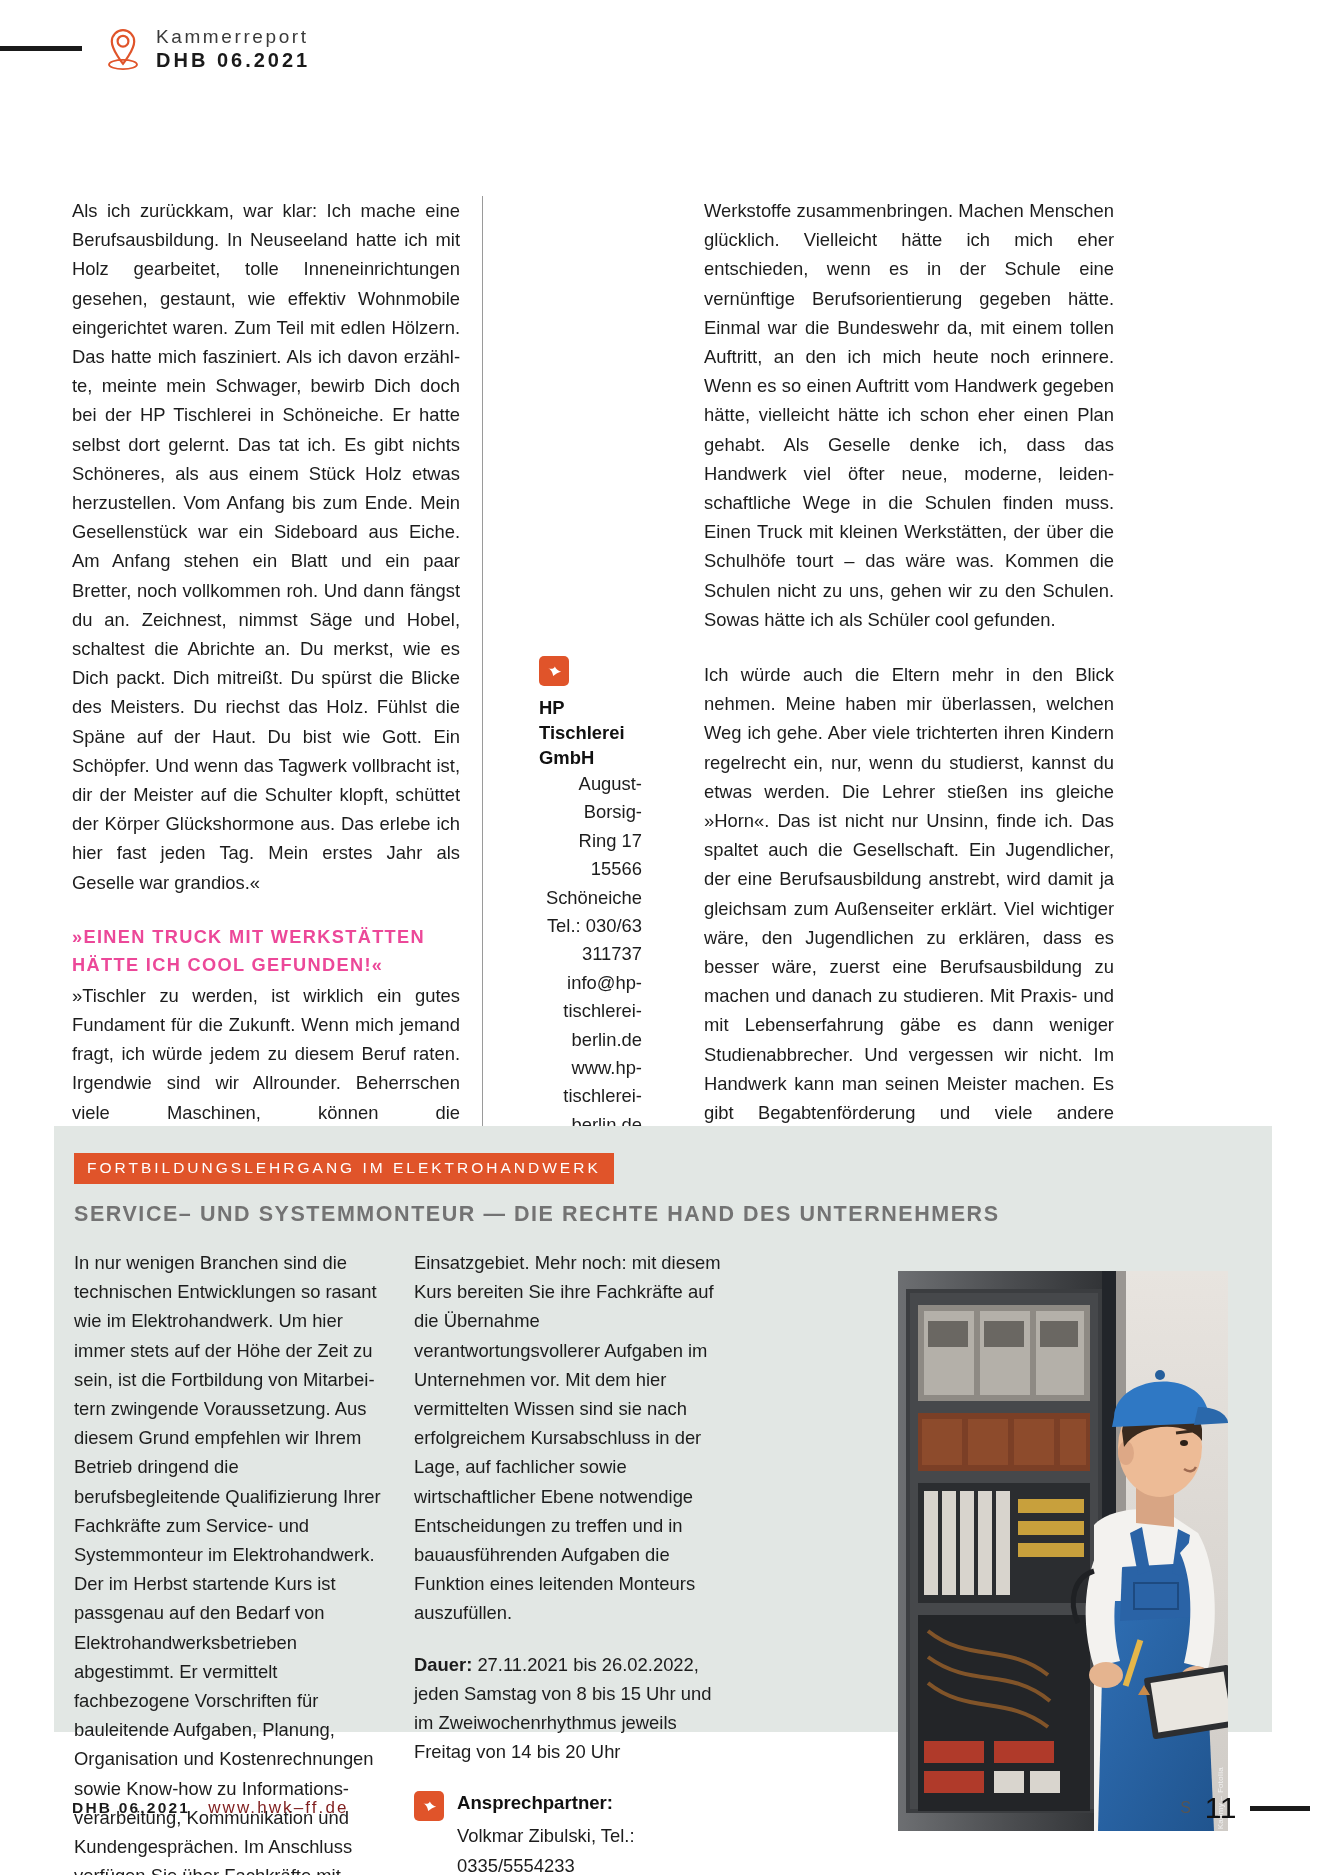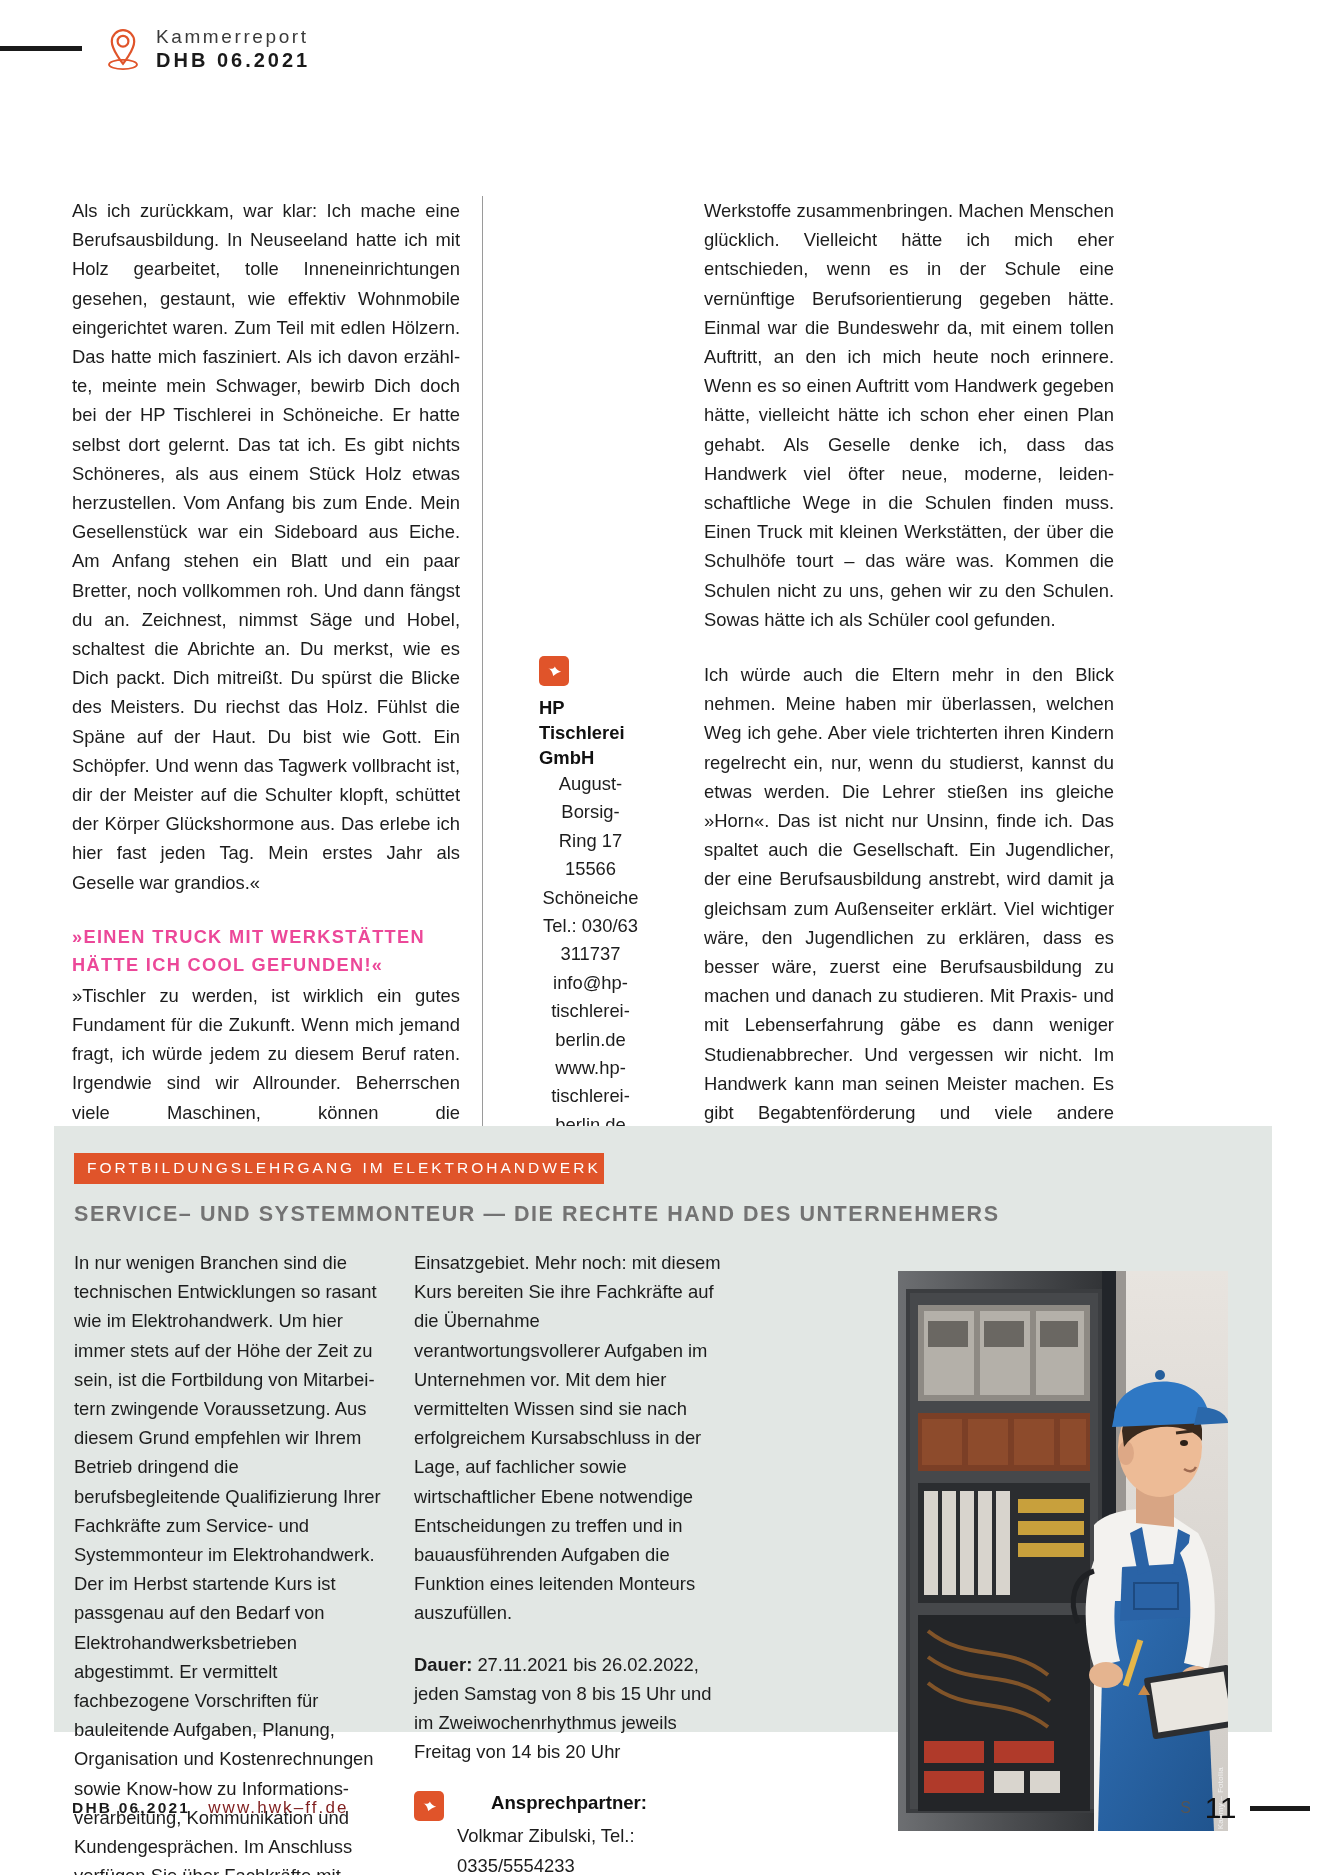--- a/index.html
+++ b/index.html
@@ -94,40 +94,40 @@
   .contact-name {
     font-size: 18.4px;
     font-weight: bold;
     color: #111;
     line-height: 25px;
   }
   .contact-lines {
     font-size: 18.4px;
     line-height: 28.4px;
     color: #1c1c1c;
-    text-align: center;
+    text-align: right;
   }
 
   
   .infobox {
     position: absolute;
     left: 54px;
     top: 1126px;
     width: 1218px;
     height: 606px;
     background: #e2e7e4;
   }
   .tag {
     position: absolute;
     left: 20px; top: 27px;
     background: #e0542a;
     color: #ffffff;
     font-size: 15.5px;
     letter-spacing: 3.0px;
-    padding: 7px 3px 8px 13px;
+    padding: 7px 13px 8px 13px;
     line-height: 1;
     white-space: nowrap;
   }
   .box-title {
     position: absolute;
     left: 20px; top: 76px;
     font-size: 21.5px;
     font-weight: bold;
     letter-spacing: 1.55px;
     color: #737373;
@@ -156,21 +156,20 @@
     align-items: flex-start;
     gap: 13px;
     margin-top: 4px;
   }
   .contact2 .badge { margin-bottom: 0; flex: 0 0 auto; margin-top: 3px; }
   .contact2-title {
     font-size: 18.6px;
     font-weight: bold;
     color: #111;
     line-height: 29px;
-    margin-left: 34px;
   }
   .contact2-lines {
     font-size: 18.4px;
     line-height: 29.2px;
     margin-left: 43px;
   }
 
   
   .photo {
     position: absolute;

